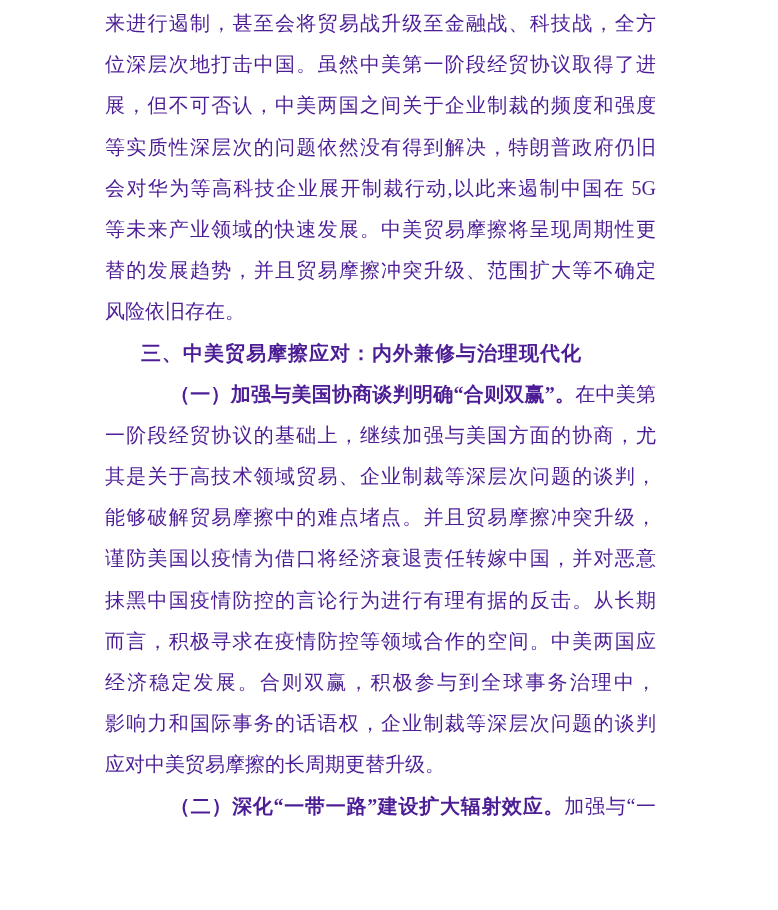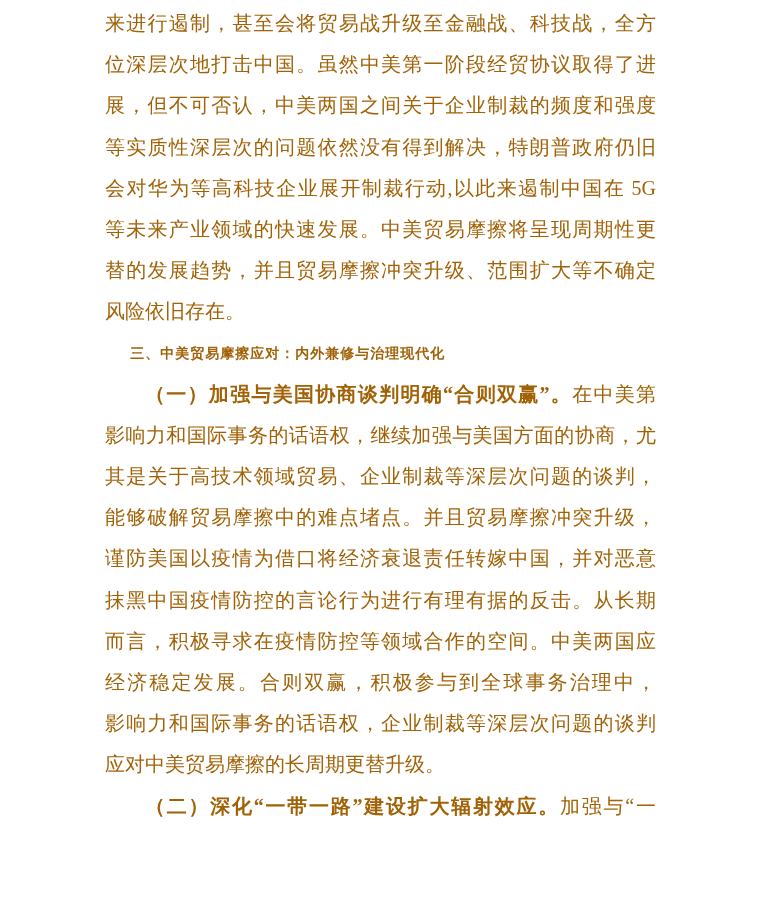--- a/index.html
+++ b/index.html
@@ -5,21 +5,21 @@
   html, body {
     margin: 0;
     padding: 0;
     background: #ffffff;
   }
   .page {
     position: relative;
     width: 778px;
     height: 910px;
     background: #ffffff;
-    color: #a16207;
+    color: #4c1d95;
     box-sizing: border-box;
     padding: 3px 122px 0 105px;
     overflow: hidden;
     font-family: "Liberation Serif", "DejaVu Serif", serif;
     font-size: 20px;
   }
   .line {
     height: 41.2px;
     line-height: 41.2px;
     overflow: hidden;
@@ -31,28 +31,29 @@
   .line.nj {
     text-align: left;
     text-align-last: left;
   }
   .ind {
     text-indent: 2em;
   }
   .hd {
     font-family: "Liberation Sans", "DejaVu Sans", sans-serif;
     font-weight: 700;
-    font-size: 14px;
+    font-size: 20px;
     text-align: right;
     text-align-last: left;
     text-indent: 1.8em;
     letter-spacing: 1px;
   }
   .b {
     font-weight: 700;
+    margin-left: 25px;
   }
 </style>
 </head>
 <body>
 
 <div class="page">
 
   <div>
     <div class="line">来进行遏制，甚至会将贸易战升级至金融战、科技战，全方</div>
     <div class="line">位深层次地打击中国。虽然中美第一阶段经贸协议取得了进</div>
@@ -63,21 +64,21 @@
     <div class="line">替的发展趋势，并且贸易摩擦冲突升级、范围扩大等不确定</div>
     <div class="line nj">风险依旧存在。</div>
   </div>
 
   <div class="line hd">三、中美贸易摩擦应对：内外兼修与治理现代化</div>
 
   <div>
     <div class="line ind">
       <span class="b">（一）加强与美国协商谈判明确“合则双赢”。</span><span>在中美第</span>
     </div>
-    <div class="line">影响力和国际事务的话语权，继续加强与美国方面的协商，尤</div>
+    <div class="line">一阶段经贸协议的基础上，继续加强与美国方面的协商，尤</div>
     <div class="line">其是关于高技术领域贸易、企业制裁等深层次问题的谈判，</div>
     <div class="line">能够破解贸易摩擦中的难点堵点。并且贸易摩擦冲突升级，</div>
     <div class="line">谨防美国以疫情为借口将经济衰退责任转嫁中国，并对恶意</div>
     <div class="line">抹黑中国疫情防控的言论行为进行有理有据的反击。从长期</div>
     <div class="line">而言，积极寻求在疫情防控等领域合作的空间。中美两国应</div>
     <div class="line">经济稳定发展。合则双赢，积极参与到全球事务治理中，</div>
     <div class="line">影响力和国际事务的话语权，企业制裁等深层次问题的谈判</div>
     <div class="line nj">应对中美贸易摩擦的长周期更替升级。</div>
   </div>
 

